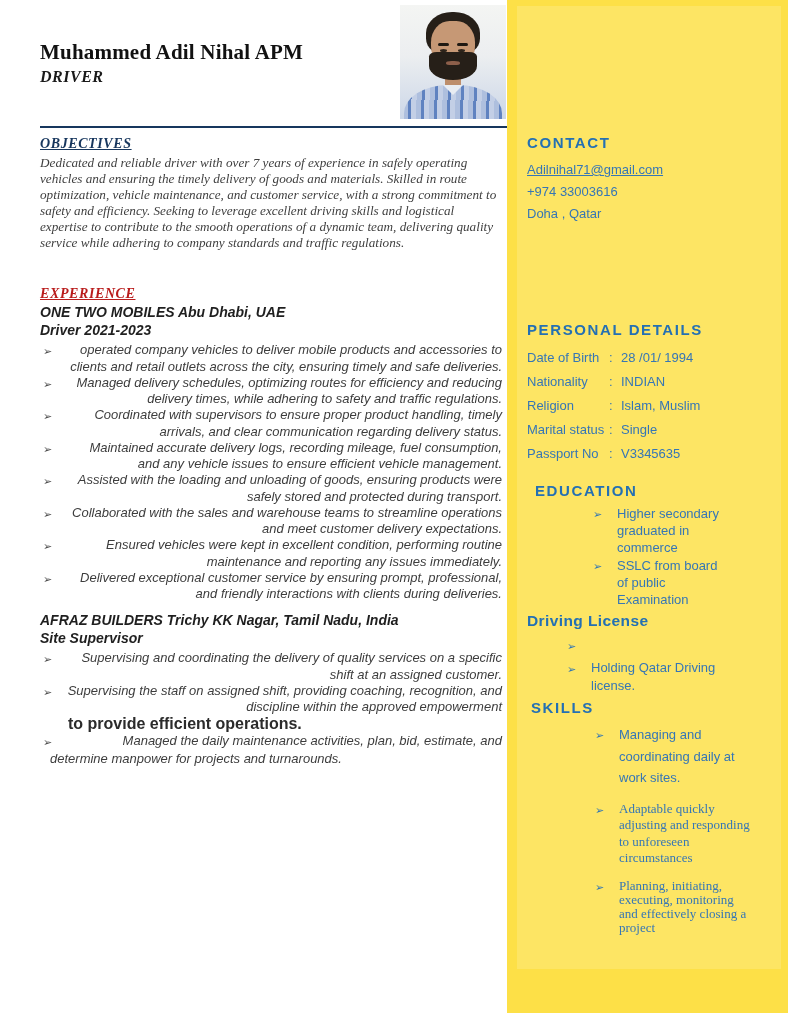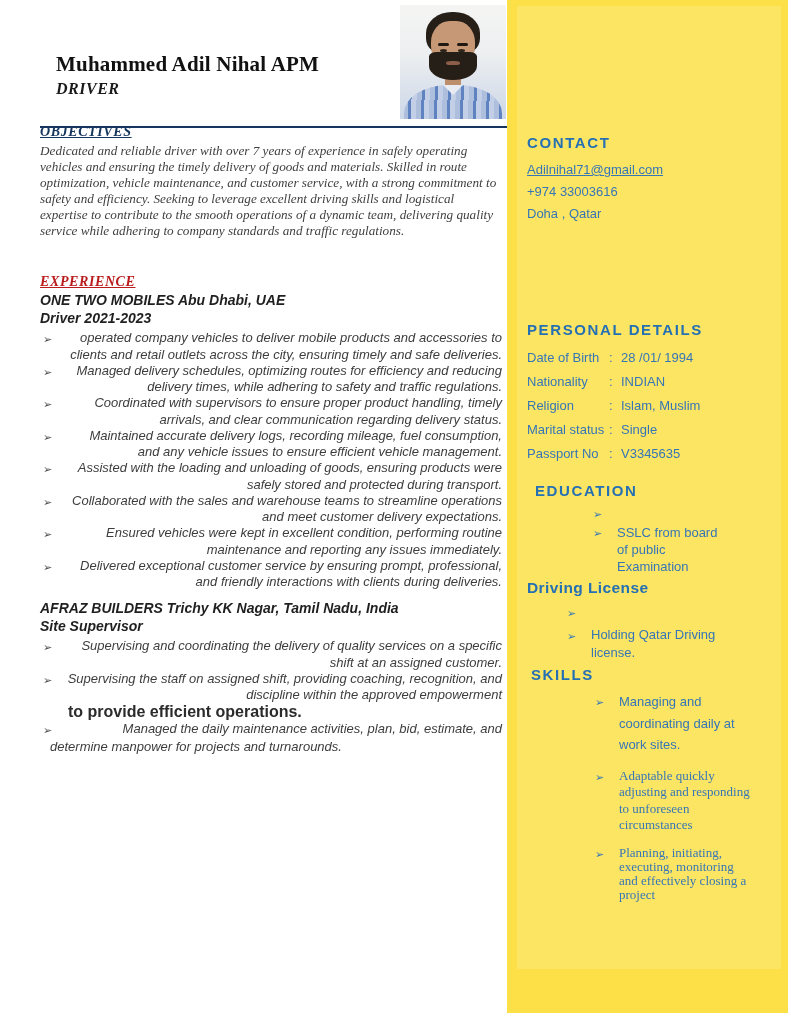--- a/index.html
+++ b/index.html
@@ -73,33 +73,33 @@
   .mouth { position:absolute; left:46px; top:56px; width:14px; height:4px; background:#8d5f4a; border-radius:40%; }
   .neck { position:absolute; left:45px; top:70px; width:16px; height:12px; background:#bd8e6c; }
   .shirt {
     position:absolute; left:4px; bottom:-4px; width:98px; height:38px;
     background:repeating-linear-gradient(92deg,#aebfde 0 5px,#5f82c0 5px 8px,#c3cfe6 8px 13px);
     border-radius:45% 45% 0 0 / 75% 75% 0 0;
   }
   .collar { position:absolute; left:43px; bottom:24px; width:20px; height:10px; background:#e8ecf2; clip-path:polygon(0 0,50% 100%,100% 0); }
 
   
-  .header-block { position:absolute; left:40px; top:52px;margin-left:16px; }
+  .header-block { position:absolute; left:40px; top:40px; }
   .name {
     font-family:"Liberation Serif", serif; font-weight:bold; font-size:21px;
     color:#111111; letter-spacing:0.2px;
   }
   .job-title {
     font-family:"Liberation Serif", serif; font-weight:bold; font-style:italic;
     font-size:16px; color:#1a1a1a; margin-top:3px; letter-spacing:0.5px;
   }
   .rule { position:absolute; left:40px; top:126px; width:468px; height:2px; background:#17365d; }
 
   
-  .main { position:absolute; left:40px; top:124px; width:462px; }
+  .main { position:absolute; left:40px; top:136px; width:462px; }
   .sec-h {
     font-family:"Liberation Serif", serif; font-weight:bold; font-style:italic;
     font-size:14px; text-decoration:underline; letter-spacing:0.6px;
   }
   .sec-h.objectives { color:#17365d; }
   .sec-h.experience { color:#b91c1c; }
   .obj-text {
     margin-top:3px; font-family:"Liberation Serif", serif; font-style:italic;
     font-size:13.2px; line-height:15.9px; color:#3f3f3f; width:458px;
   }
@@ -252,20 +252,21 @@
             <span class="pval">V3345635</span>
           </div>
       </div>
     </section>
 
     <section class="sec-education">
       <h3 class="side-h" style="margin-left:8px;">EDUCATION</h3>
       <div class="edu-list">
         <div class="side-li">
             <span class="arrow">➢</span>
+            <span class="li-text">Higher secondary graduated in commerce</span>
           </div>
         <div class="side-li">
             <span class="arrow">➢</span>
             <span class="li-text">SSLC from board of public Examination</span>
           </div>
       </div>
     </section>
 
     <section class="sec-driving">
       <h3 class="side-h mixedcase">Driving License</h3>

